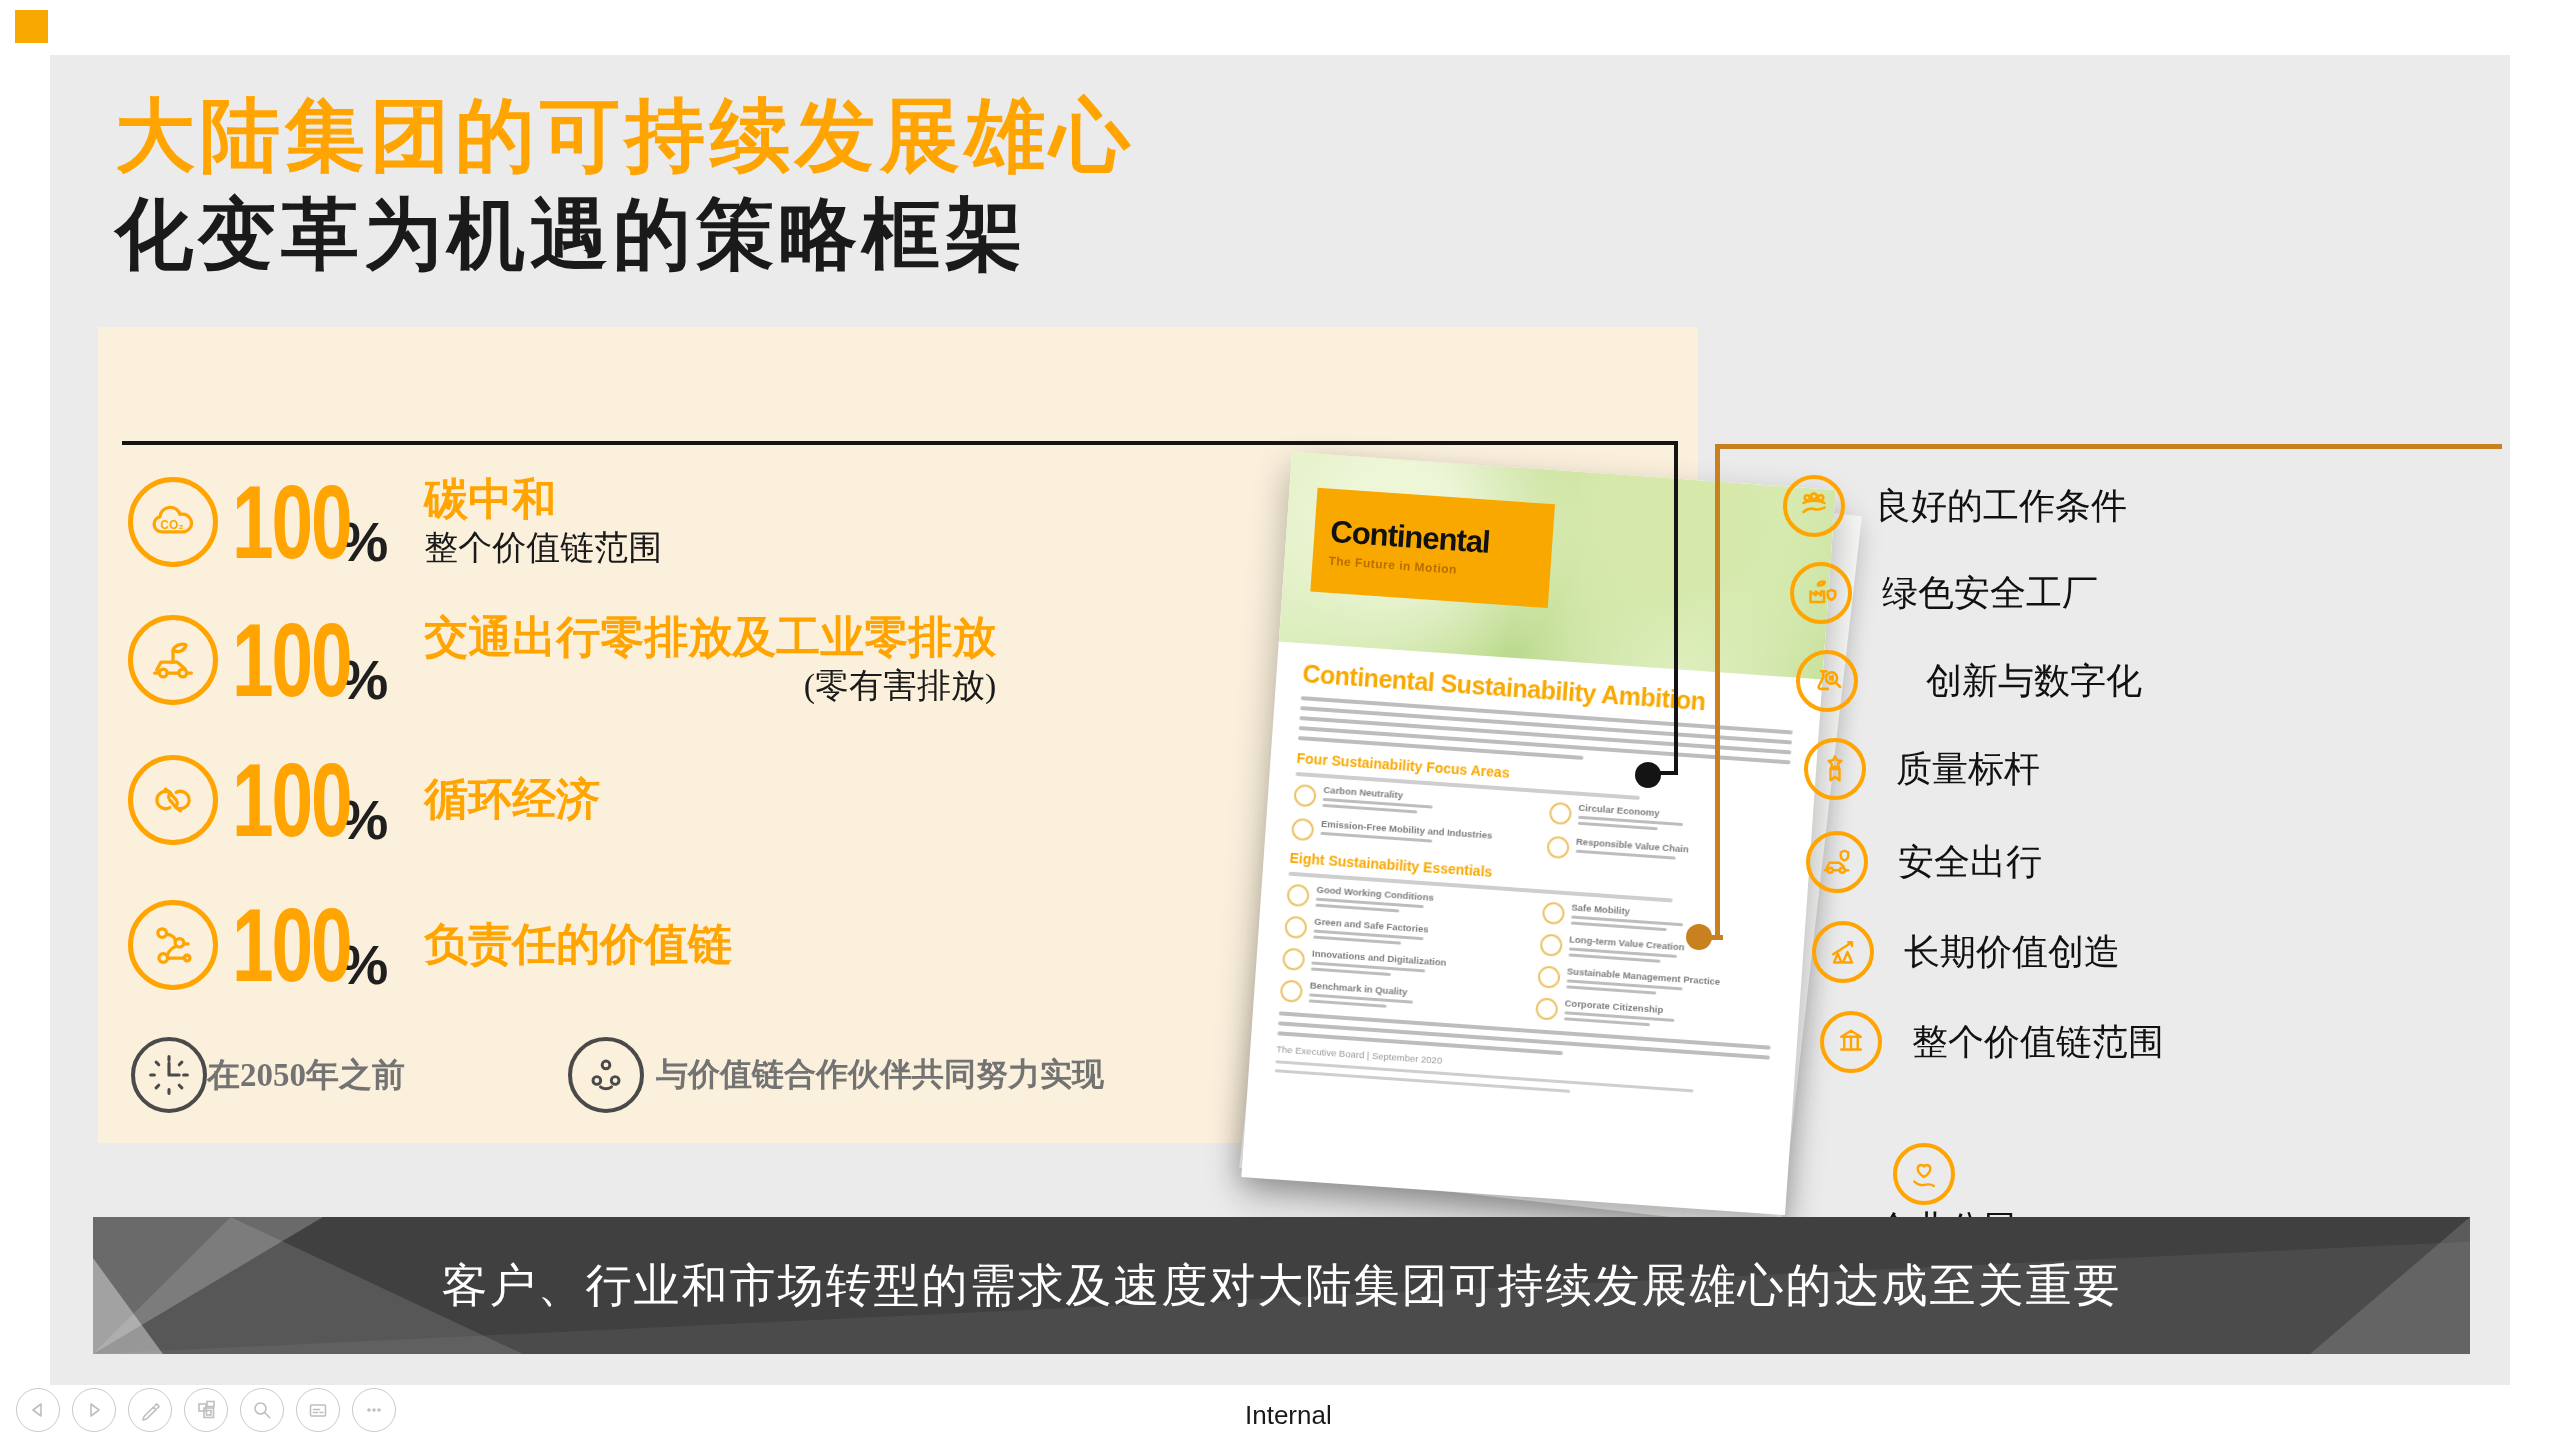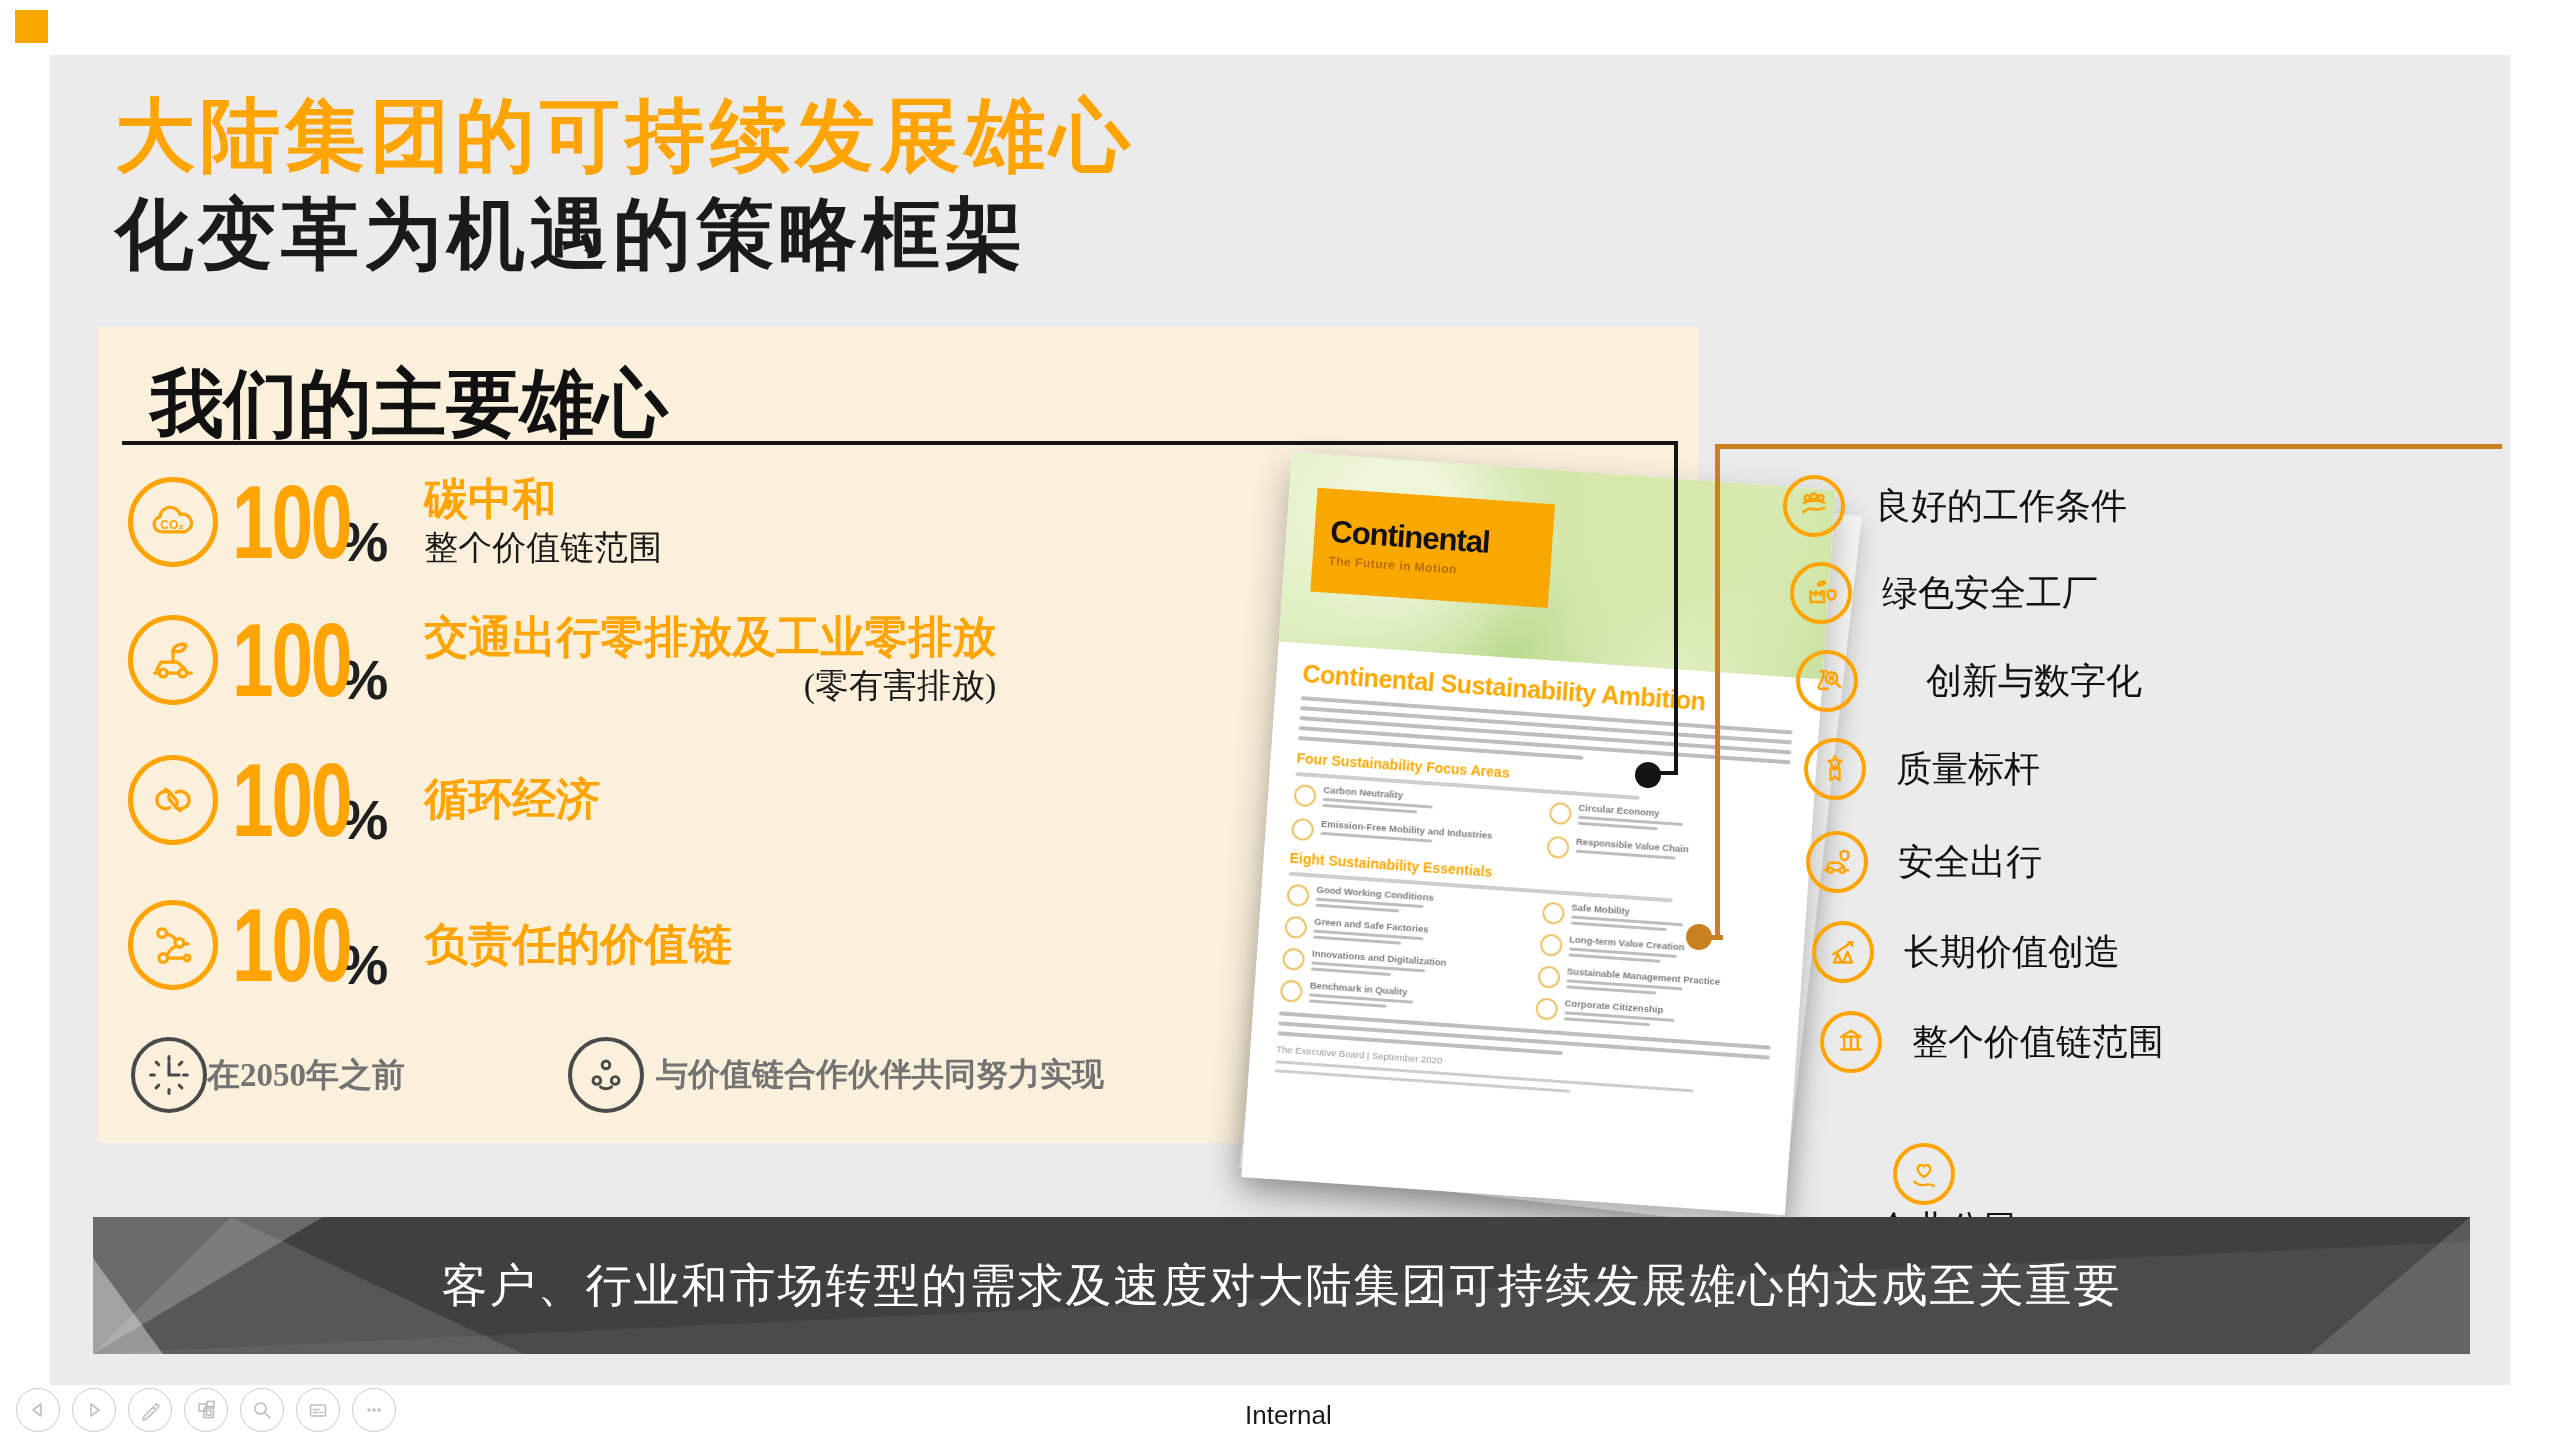--- a/index.html
+++ b/index.html
@@ -81,21 +81,20 @@
 
 <div class="stage">
   <div class="accent-square"></div>
 
   <div class="slide">
 
     <div class="title1">大陆集团的可持续发展雄心</div>
     <div class="title2">化变革为机遇的策略框架</div>
 
     <div class="panel">
-      <div class="panel-heading">我们的主要雄心</div>
 
       <div class="amb-row" style="top:139px;">
         <div class="am-ic">
           <svg width="52" height="52" viewBox="0 0 48 48" fill="none" stroke="#FFA400" stroke-width="3" stroke-linecap="round" stroke-linejoin="round">
             <path d="M13 33a7 7 0 0 1-1-13.8A9.5 9.5 0 0 1 30.5 17 6.8 6.8 0 0 1 35 33z"></path>
             <text x="23" y="30" font-size="11" fill="#FFA400" stroke="none" font-weight="bold" text-anchor="middle" font-family="sans-serif">CO₂</text>
           </svg>
         </div>
         <div class="big100">100</div>
         <div class="pct">%</div>

